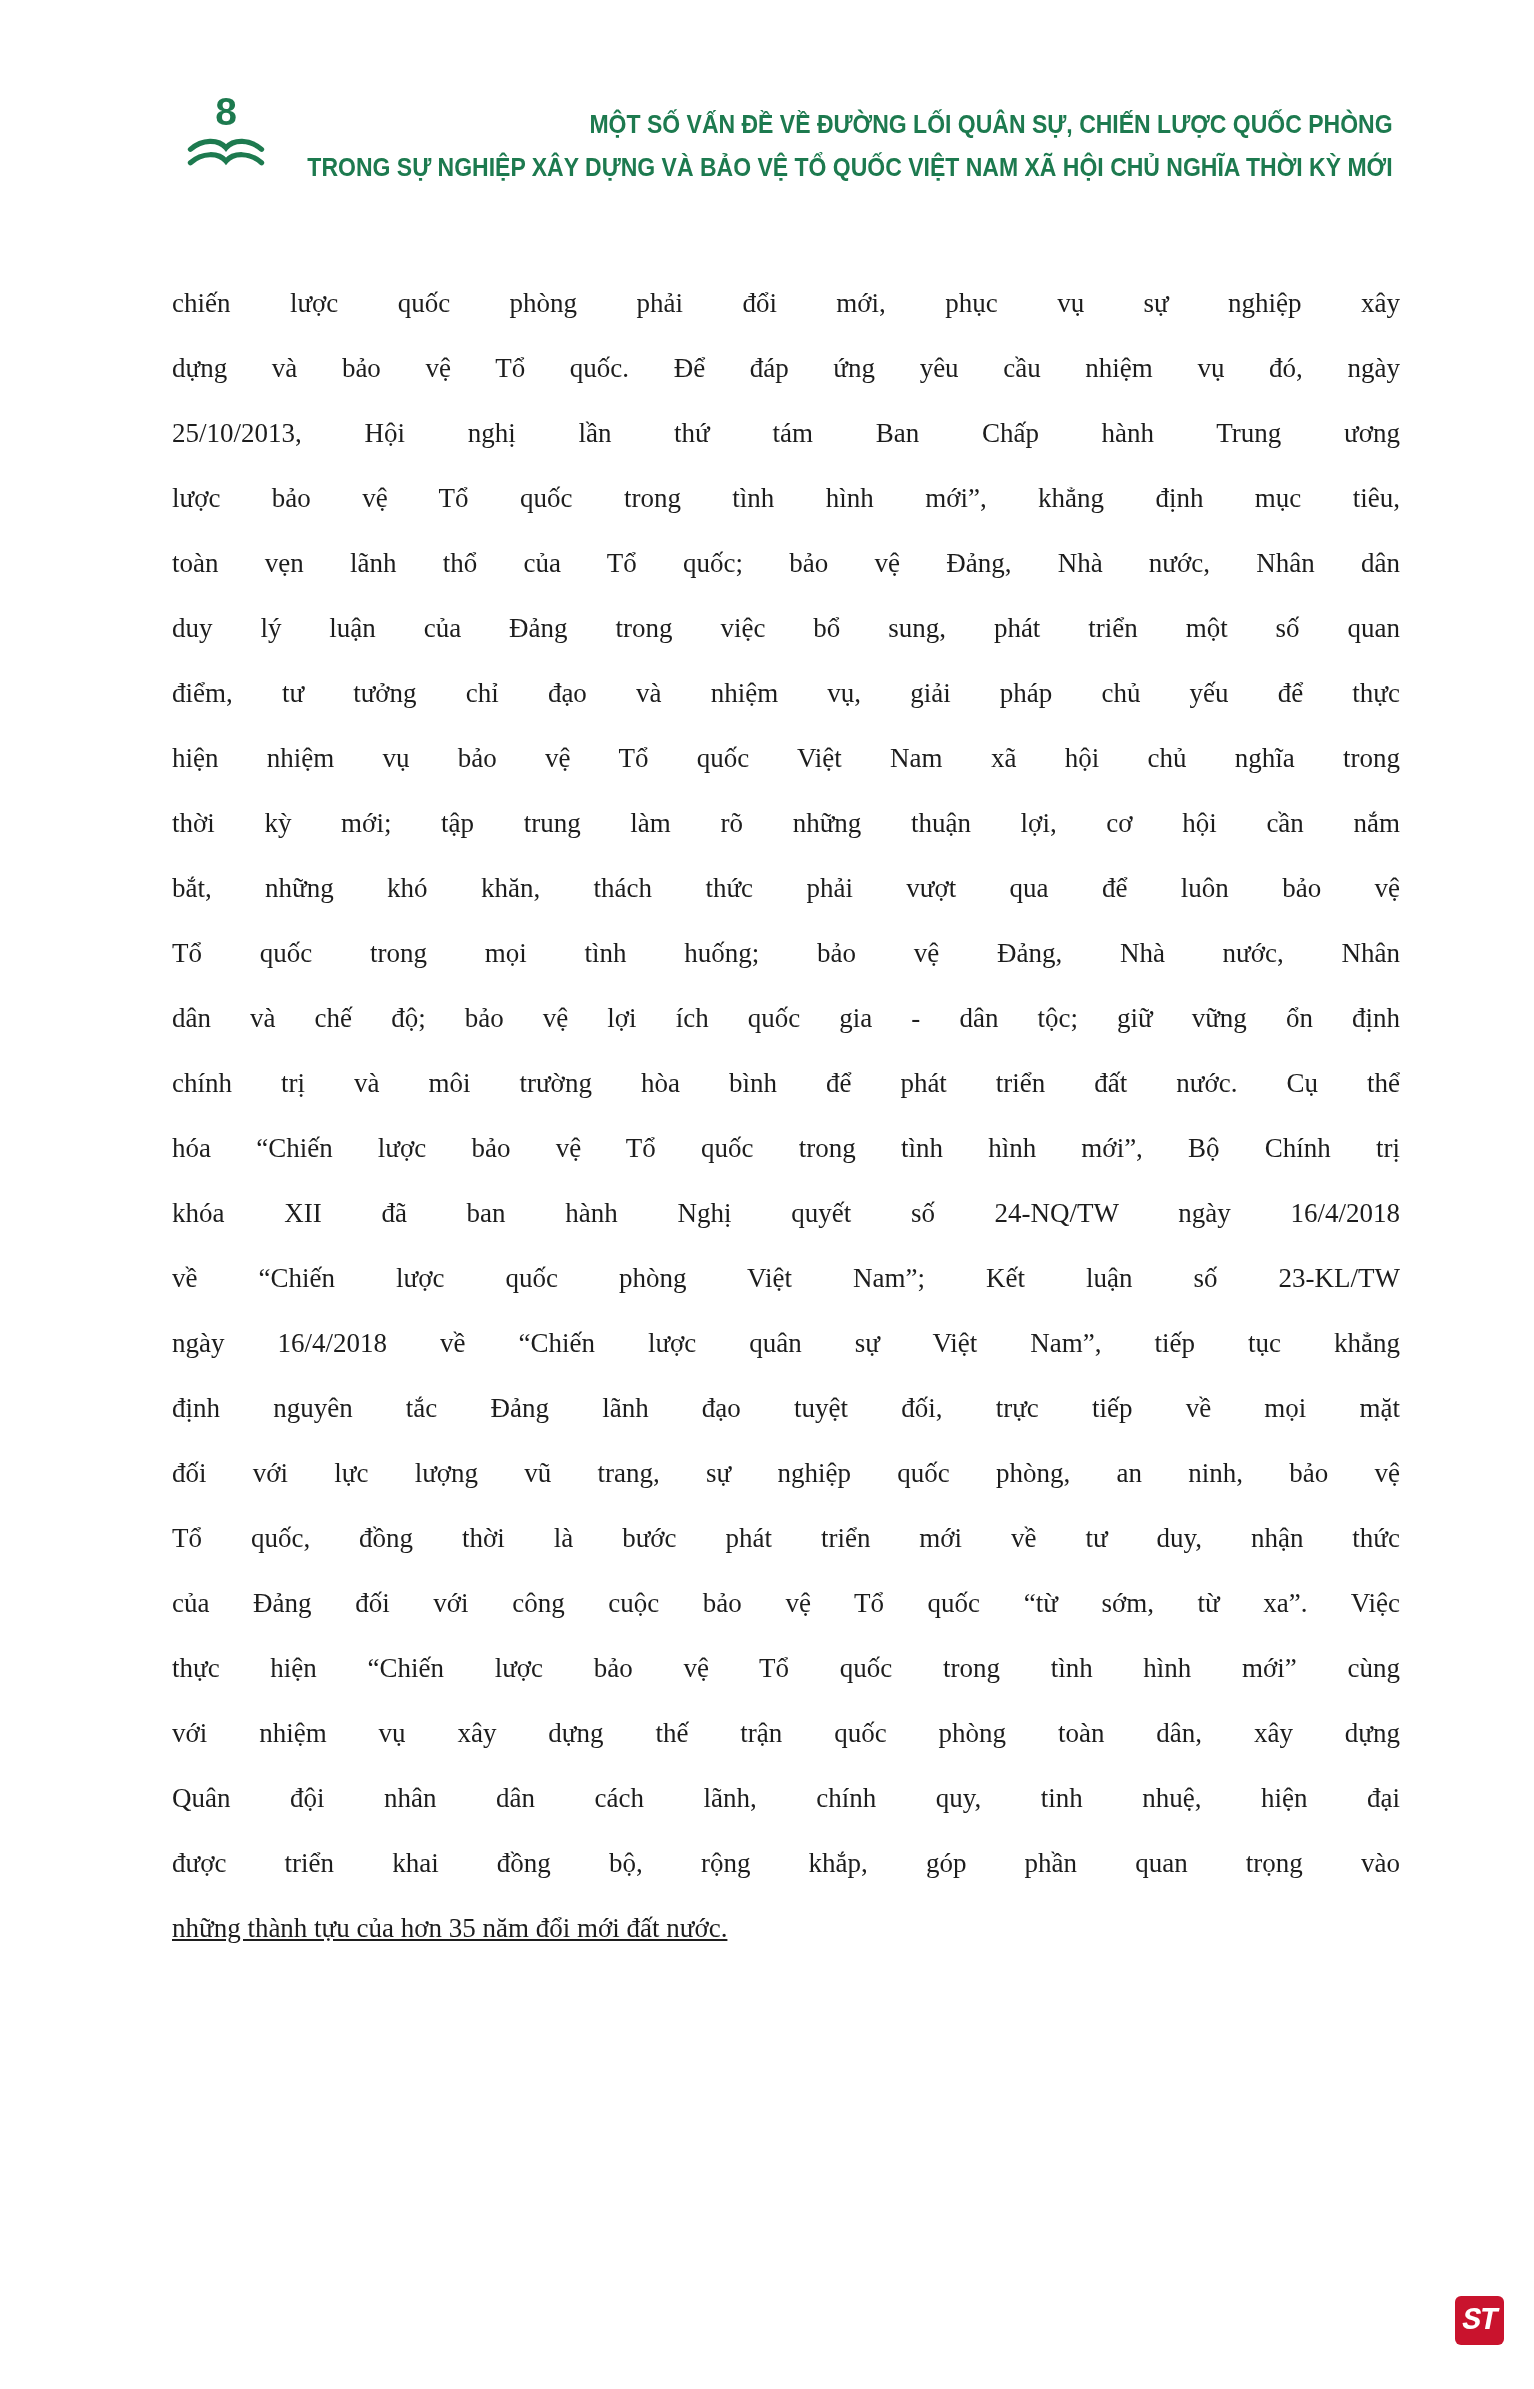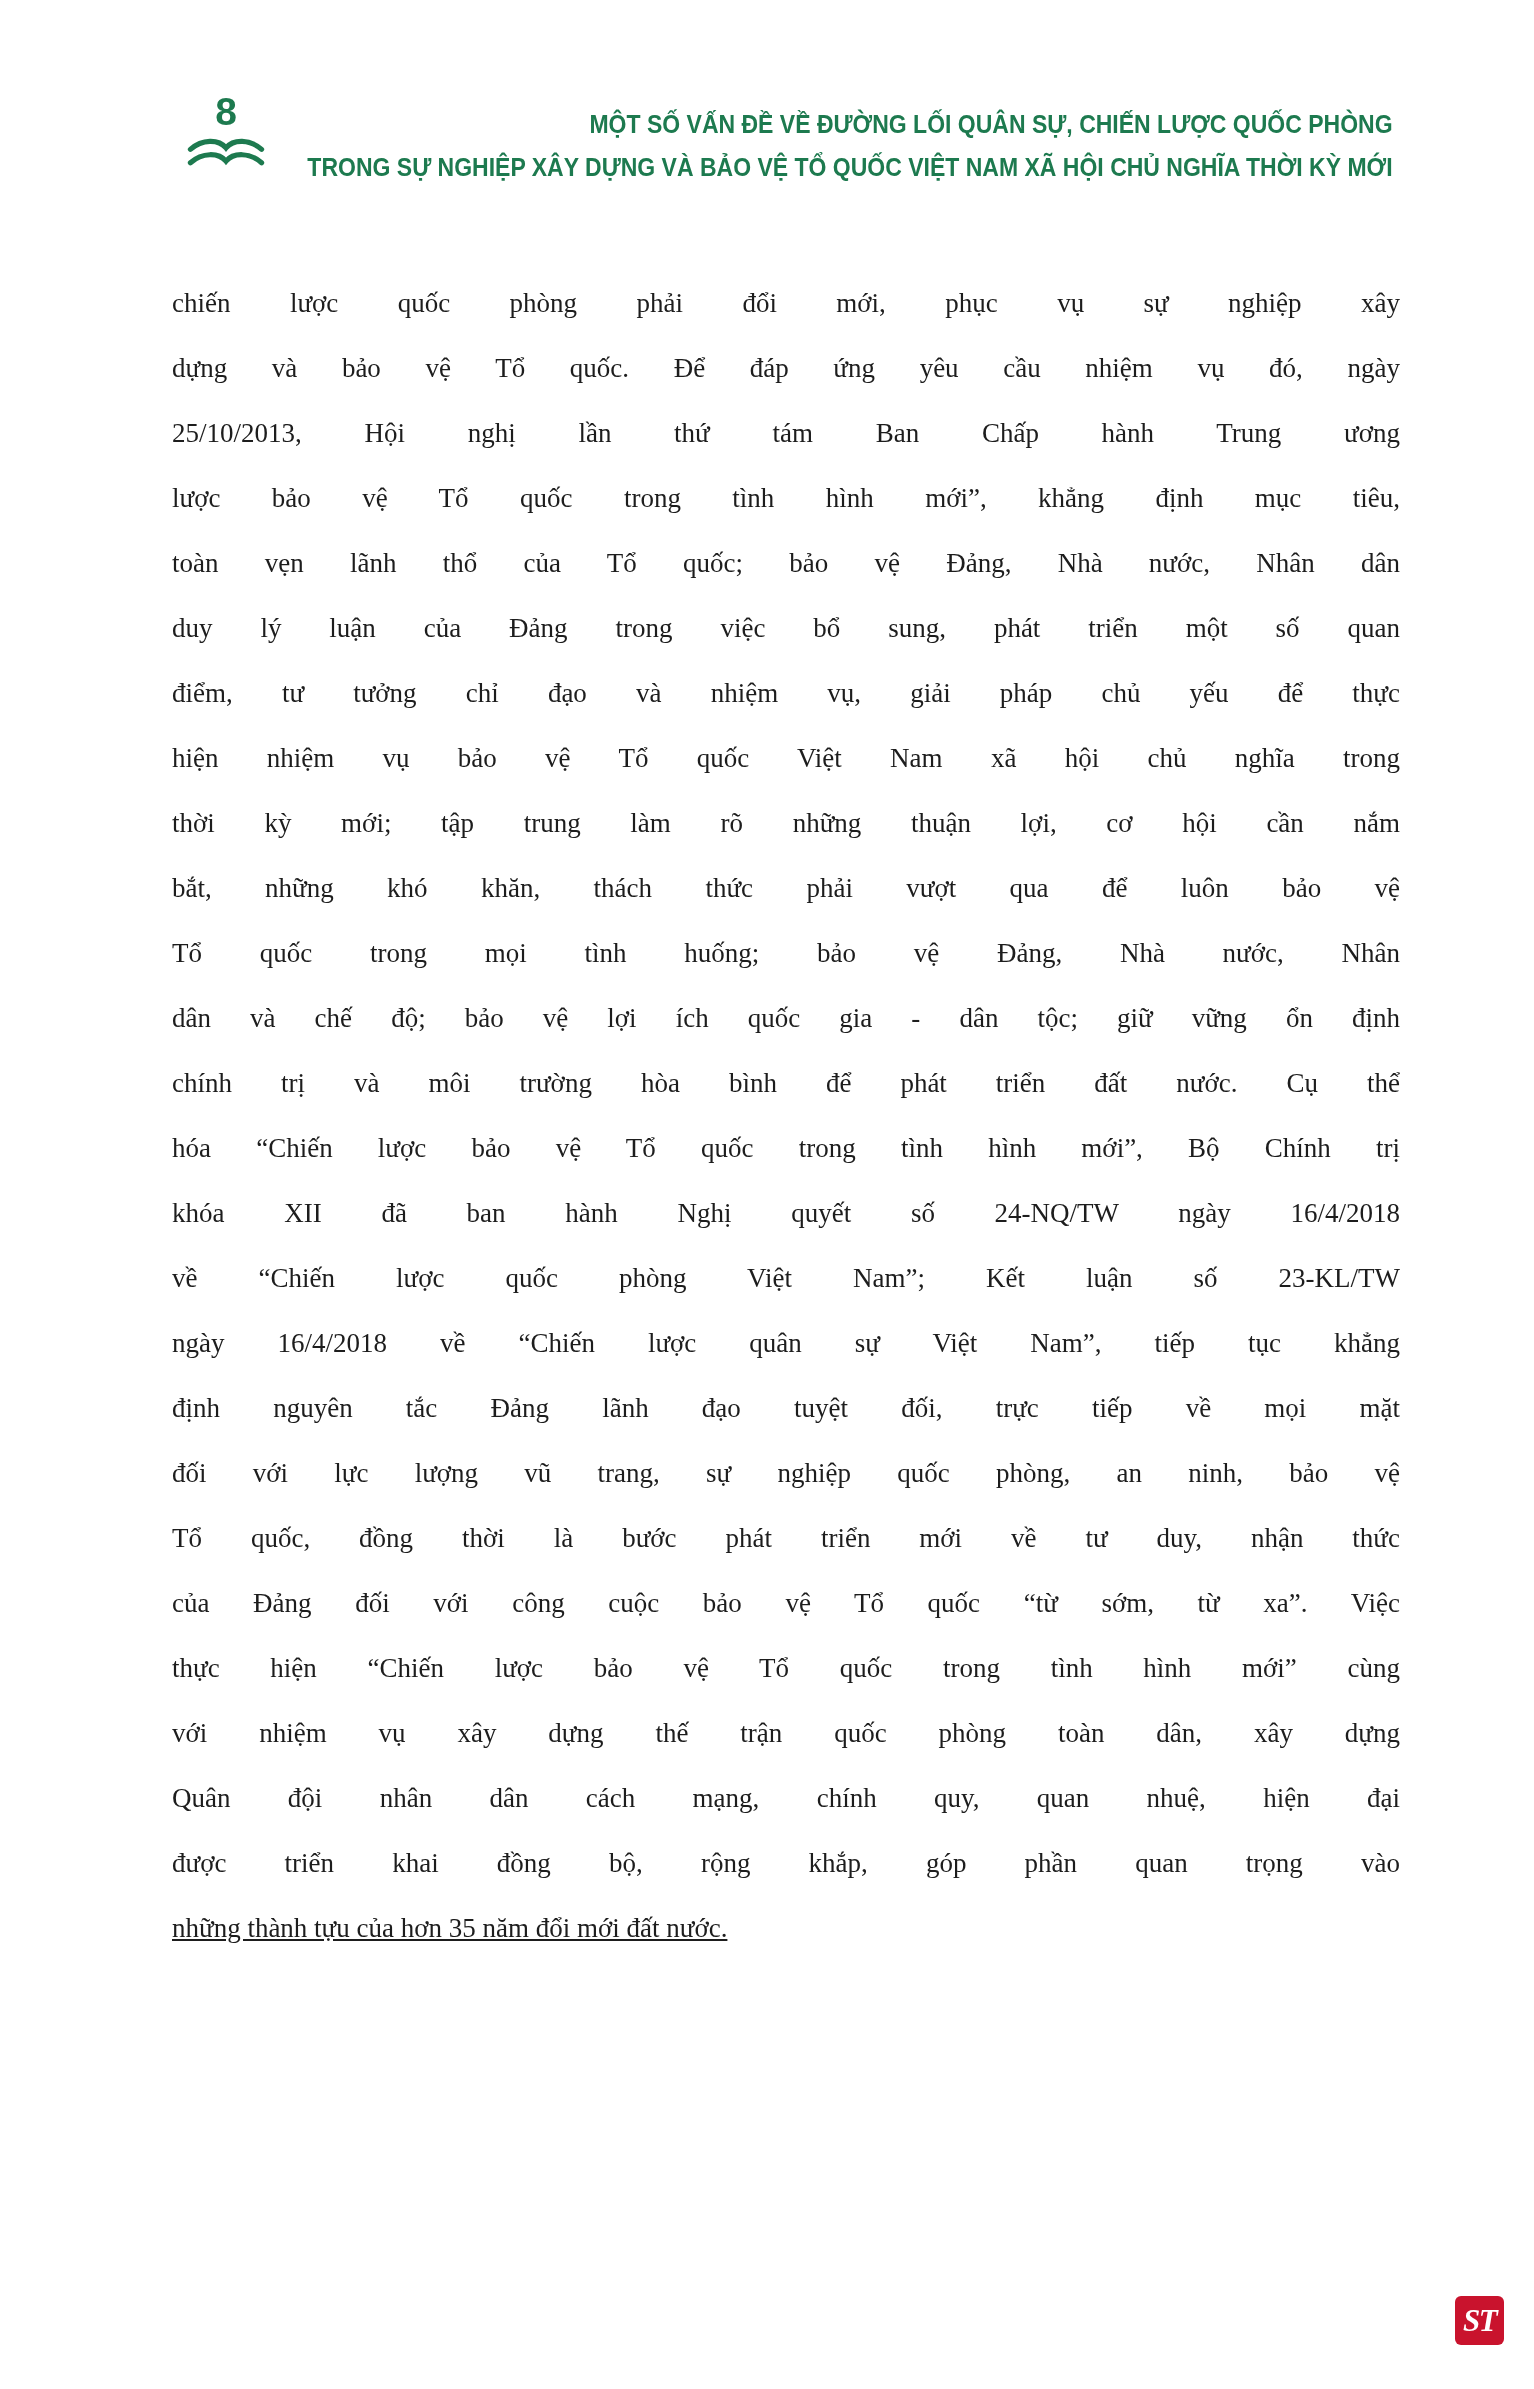--- a/index.html
+++ b/index.html
@@ -78,21 +78,21 @@
     top: 2296px;
     width: 49px;
     height: 49px;
     background: #c9132d;
     border-radius: 6px;
     display: flex;
     align-items: center;
     justify-content: center;
   }
   .publisher-logo span {
-    font-family: Liberation Serif, serif;
+    font-family: Liberation Mono, monospace;
     font-weight: bold;
     font-style: italic;
     font-size: 31px;
     color: #ffffff;
     letter-spacing: -1.5px;
   }
 </style>
 </head>
 <body>
 
@@ -158,21 +158,21 @@
       <div class="line">đối với lực lượng vũ trang, sự nghiệp quốc phòng, an ninh, bảo vệ</div>
 
       <div class="line">Tổ quốc, đồng thời là bước phát triển mới về tư duy, nhận thức</div>
 
       <div class="line">của Đảng đối với công cuộc bảo vệ Tổ quốc “từ sớm, từ xa”. Việc</div>
 
       <div class="line">thực hiện “Chiến lược bảo vệ Tổ quốc trong tình hình mới” cùng</div>
 
       <div class="line">với nhiệm vụ xây dựng thế trận quốc phòng toàn dân, xây dựng</div>
 
-      <div class="line">Quân đội nhân dân cách mạng, chính quy, quan nhuệ, hiện đại</div>
+      <div class="line">Quân đội nhân dân cách lãnh, chính quy, tinh nhuệ, hiện đại</div>
 
       <div class="line">được triển khai đồng bộ, rộng khắp, góp phần quan trọng vào</div>
 
       <div class="line">những thành tựu của hơn 35 năm đổi mới đất nước.</div>
     </main>
 
   <div class="publisher-logo">
     <span>ST</span>
   </div>
 

